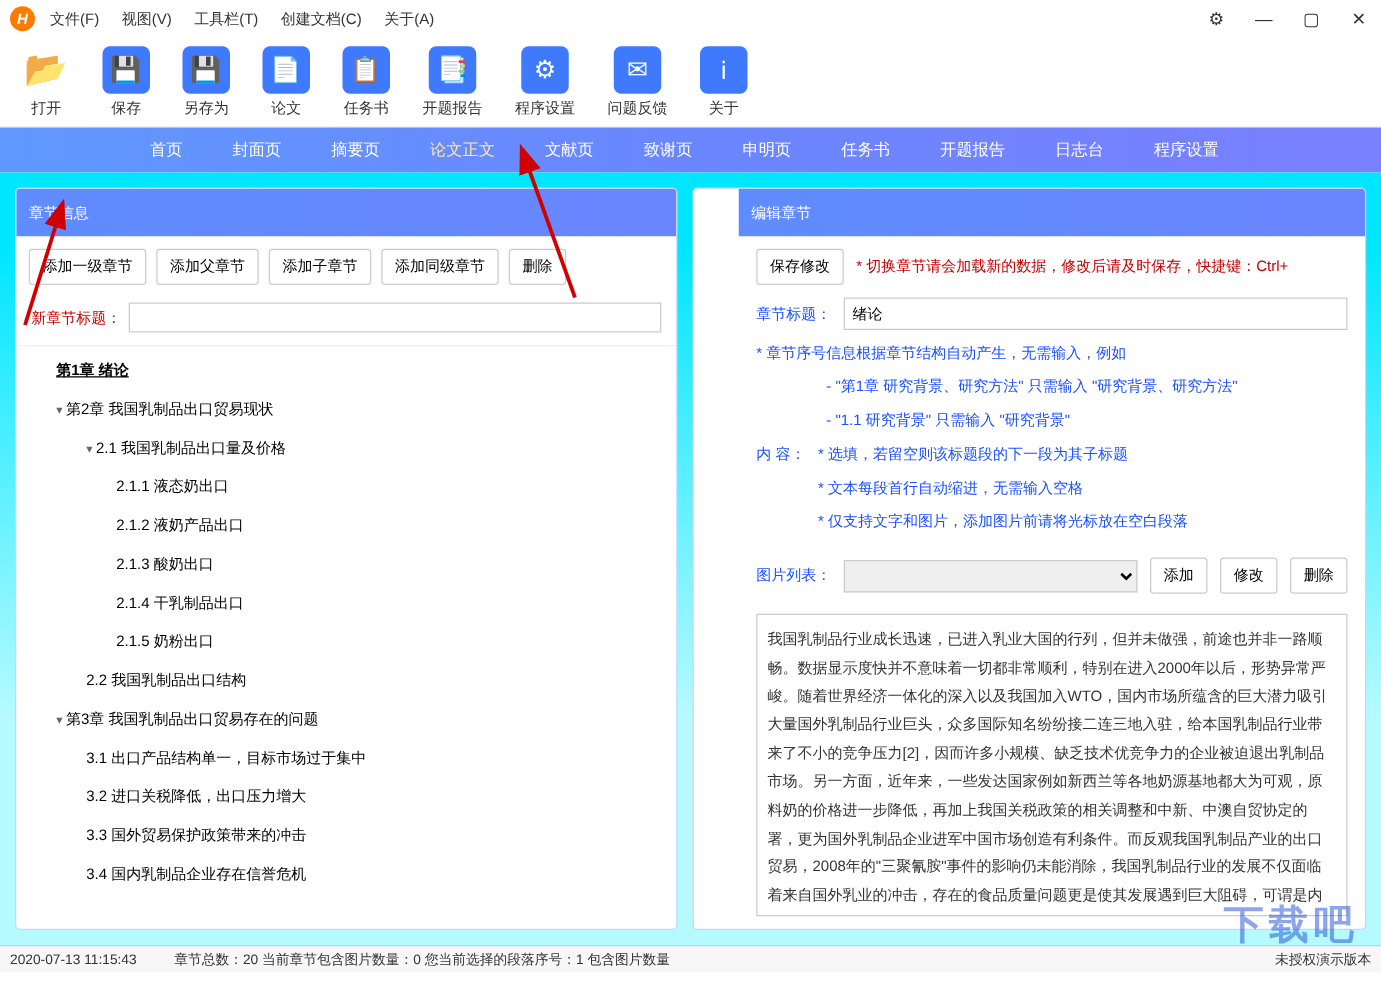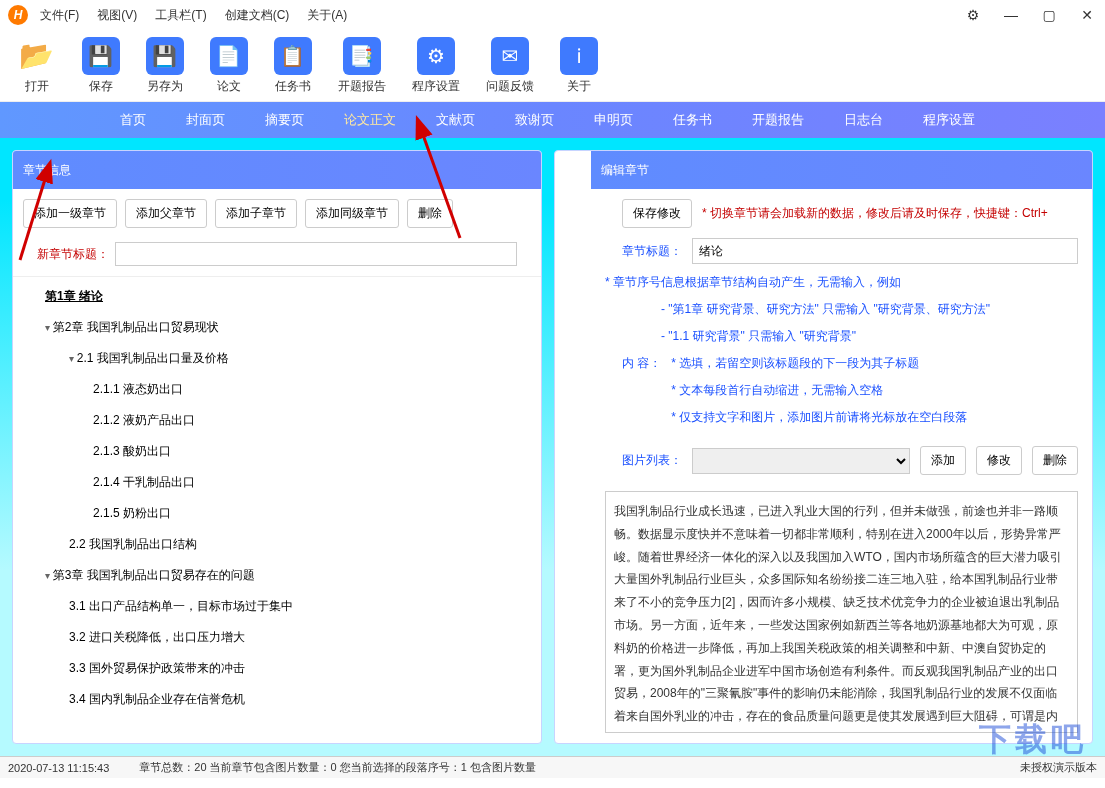--- a/index.html
+++ b/index.html
@@ -23,38 +23,38 @@
 
 .workspace { display:flex; height: 618px; background: linear-gradient(180deg,#00e6ff 0%, #00e6ff 10%, #b5faff 70%); padding:12px; gap:12px; }
 .panel { background:#fff; border-radius:4px; border:1px solid #c7d4ff; display:flex; flex-direction:column; overflow:hidden; }
 .panel .panel-head { height:38px; background: linear-gradient(90deg,#5f8cff,#6a86ff); color:#fff; font-size:12px; display:flex; align-items:center; padding:0 10px; }
 .panel-left { width: 530px; }
 .panel-right { flex:1;padding-left:36px; }
 
 .btn { background:#fff; border:1px solid #ccc; border-radius:3px; font-size:12px; padding:5px 10px; cursor:pointer; }
 .btn-row { display:flex; gap:8px; padding:10px; flex-wrap: wrap; }
 
-.field-row { display:flex; align-items:center; padding:4px 24px 10px; gap:6px; }
+.field-row { display:flex; align-items:center; padding:4px 12px 10px; gap:6px; }
 .field-row label { font-size:12px; color:#c40000; }
 .field-row input { flex:1; border:1px solid #ccc; height:24px; padding:0 6px; font-size:12px; }
 
 .tree { overflow:auto; flex:1; padding:4px 10px 10px; font-size:12px; border-top:1px solid #eee; }
 .tree .node { padding:7px 4px; cursor:pointer; white-space:nowrap; }
 .tree .lvl0 { padding-left: 22px; font-weight:bold;text-decoration:underline; }
 .tree .lvl1 { padding-left: 22px; }
 .tree .lvl2 { padding-left: 46px; }
 .tree .lvl3 { padding-left: 70px; }
 .tree .caret::before { content:"▾ "; color:#666; font-size:10px;}
 .tree .leaf::before { content:""; }
 
 .right-body { padding:10px 14px; flex:1; display:flex; flex-direction:column; overflow:hidden; }
 .hint { font-size:12px; color:#1a50ff; }
 .hint.red { color:#c40000; }
 .hint-indent { padding-left: 56px; }
-.right-body .row { display:flex; align-items:center; gap:10px; margin-bottom:10px;margin-left:17px; }
+.right-body .row { display:flex; align-items:center; gap:10px; margin-bottom:10px; }
 .right-body input.tf, .right-body select { border:1px solid #ccc; height:26px; padding:0 6px; font-size:12px;font-family:Liberation Mono, monospace; }
 .right-body select { flex:1; }
 .textarea-body { flex:1; border:1px solid #ccc; padding:8px; font-size:12px; line-height:1.9; overflow:hidden; color:#333; margin-top:6px; }
 
 .statusbar { height:22px; border-top:1px solid #ccc; display:flex; align-items:center; font-size:11px; color:#333; padding:0 8px; background:#f7f7f7; }
 .statusbar .right { margin-left:auto; }
 
 .arrow-red { position:absolute; pointer-events:none; }
 .arrow-red svg { overflow:visible; }
 

